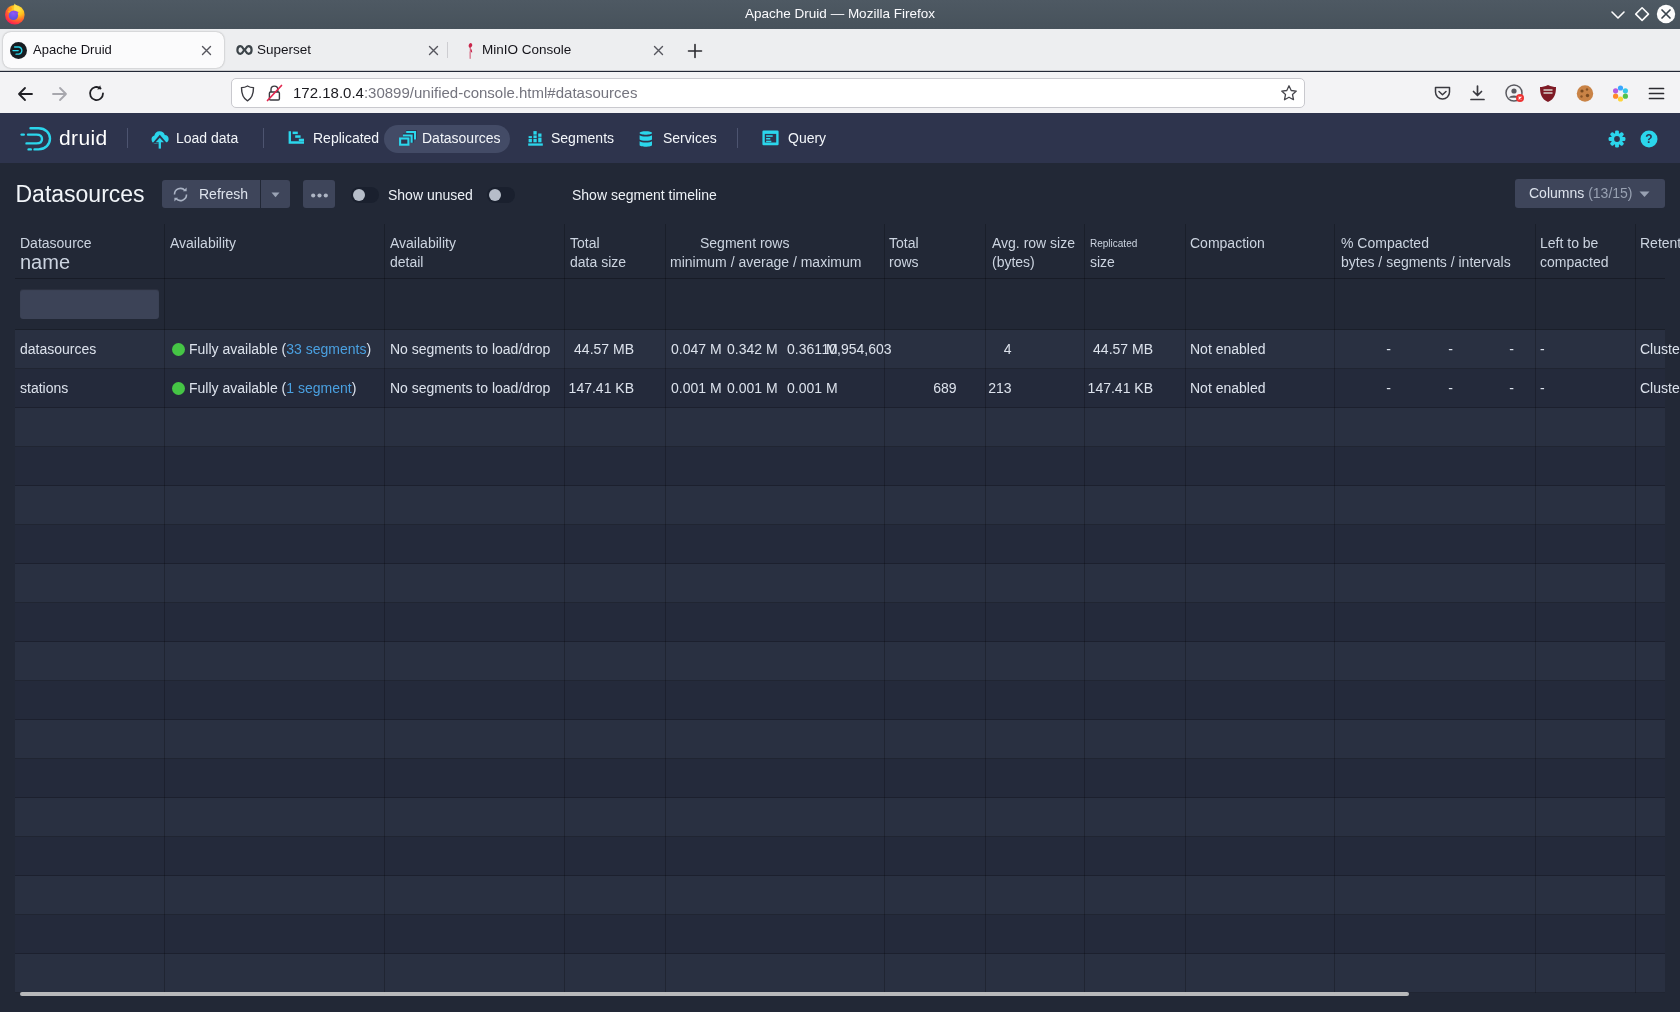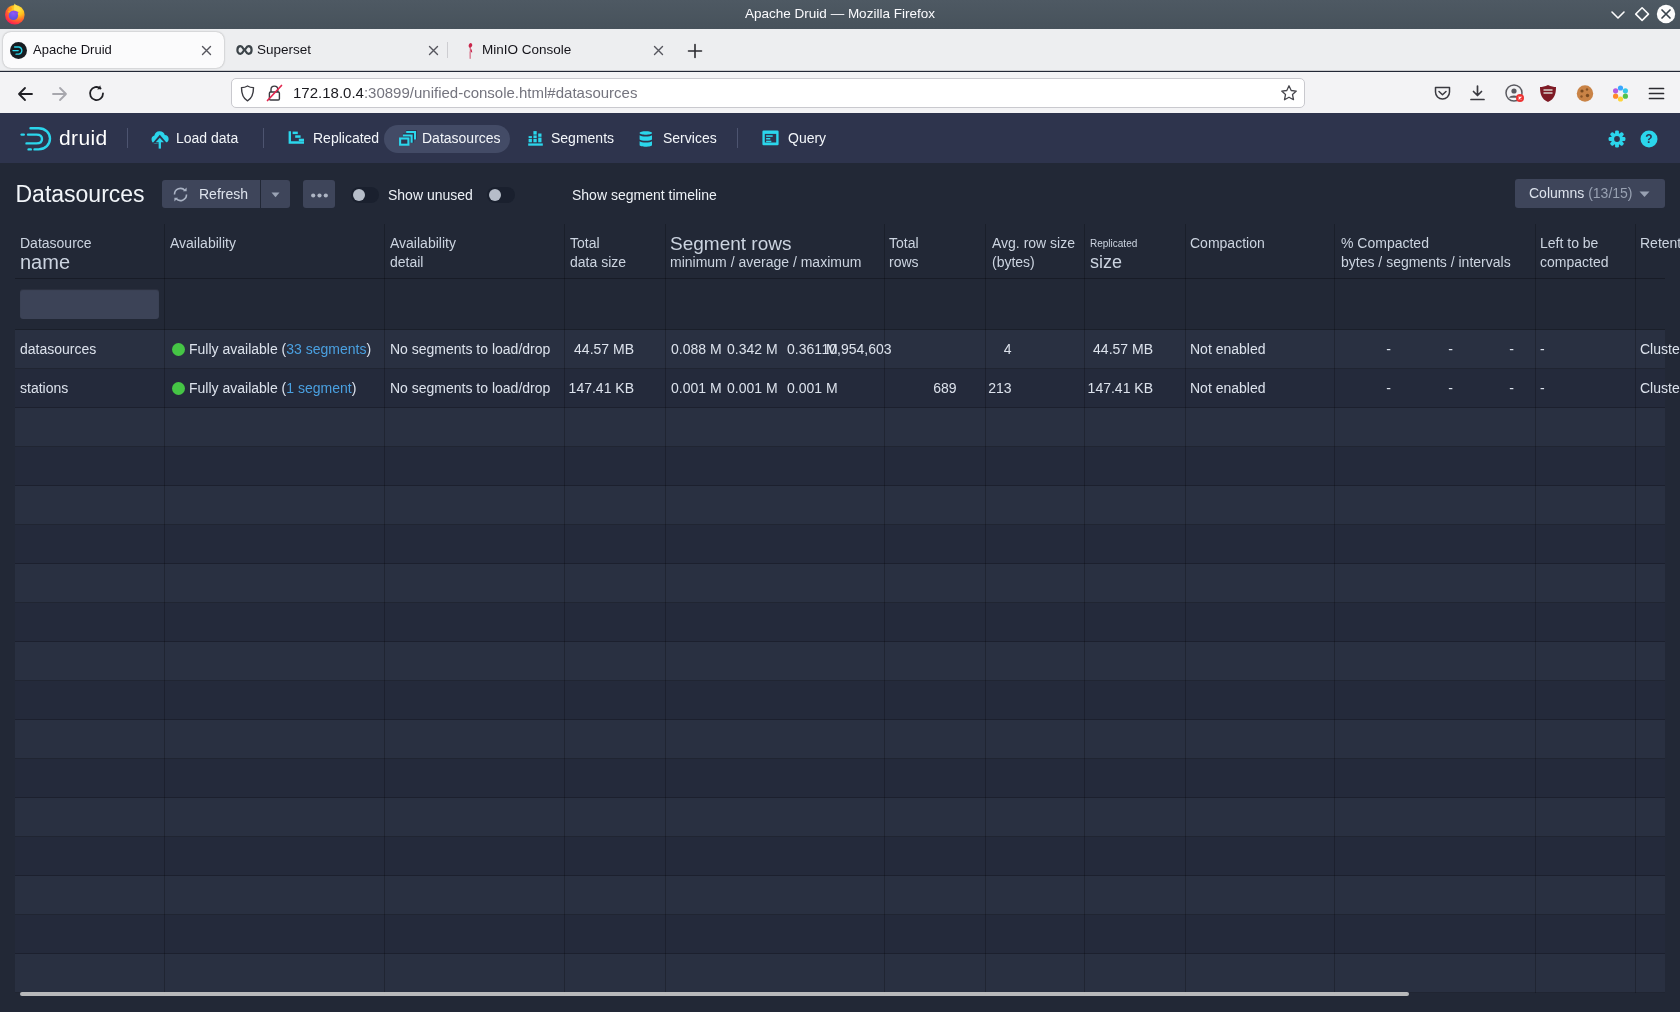--- a/index.html
+++ b/index.html
@@ -364,41 +364,41 @@
 <div class="abs" style="left:1334px;top:224px;width:1px;height:769px;background:rgba(0,0,0,0.22);"></div>
 <div class="abs" style="left:1535px;top:224px;width:1px;height:769px;background:rgba(0,0,0,0.22);"></div>
 <div class="abs" style="left:1635px;top:224px;width:1px;height:769px;background:rgba(0,0,0,0.22);"></div>
 <div class="abs" style="left:20px;top:234px;height:19px;line-height:19px;color:#ccd4e0;font-size:14px;white-space:nowrap;">Datasource</div>
 <div class="abs" style="left:20px;top:253px;height:19px;line-height:19px;color:#ccd4e0;font-size:20px;white-space:nowrap;">name</div>
 <div class="abs" style="left:170px;top:234px;height:19px;line-height:19px;color:#ccd4e0;font-size:14px;white-space:nowrap;">Availability</div>
 <div class="abs" style="left:390px;top:234px;height:19px;line-height:19px;color:#ccd4e0;font-size:14px;white-space:nowrap;">Availability</div>
 <div class="abs" style="left:390px;top:253px;height:19px;line-height:19px;color:#ccd4e0;font-size:14px;white-space:nowrap;">detail</div>
 <div class="abs" style="left:570px;top:234px;height:19px;line-height:19px;color:#ccd4e0;font-size:14px;white-space:nowrap;">Total</div>
 <div class="abs" style="left:570px;top:253px;height:19px;line-height:19px;color:#ccd4e0;font-size:14px;white-space:nowrap;">data size</div>
-<div class="abs" style="left:670px;top:234px;height:19px;line-height:19px;color:#ccd4e0;font-size:19px;white-space:nowrap;">Segment rows</div>
+<div class="abs" style="left:700px;top:234px;height:19px;line-height:19px;color:#ccd4e0;font-size:14px;white-space:nowrap;">Segment rows</div>
 <div class="abs" style="left:670px;top:253px;height:19px;line-height:19px;color:#ccd4e0;font-size:14px;white-space:nowrap;">minimum / average / maximum</div>
 <div class="abs" style="left:889px;top:234px;height:19px;line-height:19px;color:#ccd4e0;font-size:14px;white-space:nowrap;">Total</div>
 <div class="abs" style="left:889px;top:253px;height:19px;line-height:19px;color:#ccd4e0;font-size:14px;white-space:nowrap;">rows</div>
 <div class="abs" style="left:992px;top:234px;height:19px;line-height:19px;color:#ccd4e0;font-size:14px;white-space:nowrap;">Avg. row size</div>
 <div class="abs" style="left:992px;top:253px;height:19px;line-height:19px;color:#ccd4e0;font-size:14px;white-space:nowrap;">(bytes)</div>
 <div class="abs" style="left:1090px;top:234px;height:19px;line-height:19px;color:#ccd4e0;font-size:10px;white-space:nowrap;">Replicated</div>
-<div class="abs" style="left:1090px;top:253px;height:19px;line-height:19px;color:#ccd4e0;font-size:18px;white-space:nowrap;">size</div>
+<div class="abs" style="left:1090px;top:253px;height:19px;line-height:19px;color:#ccd4e0;font-size:14px;white-space:nowrap;">size</div>
 <div class="abs" style="left:1190px;top:234px;height:19px;line-height:19px;color:#ccd4e0;font-size:14px;white-space:nowrap;">Compaction</div>
 <div class="abs" style="left:1341px;top:234px;height:19px;line-height:19px;color:#ccd4e0;font-size:14px;white-space:nowrap;">% Compacted</div>
 <div class="abs" style="left:1341px;top:253px;height:19px;line-height:19px;color:#ccd4e0;font-size:14px;white-space:nowrap;">bytes / segments / intervals</div>
 <div class="abs" style="left:1540px;top:234px;height:19px;line-height:19px;color:#ccd4e0;font-size:14px;white-space:nowrap;">Left to be</div>
 <div class="abs" style="left:1540px;top:253px;height:19px;line-height:19px;color:#ccd4e0;font-size:14px;white-space:nowrap;">compacted</div>
 <div class="abs" style="left:1640px;top:234px;height:19px;line-height:19px;color:#ccd4e0;font-size:14px;white-space:nowrap;">Retention</div>
 <div class="abs" style="left:20px;top:289px;width:139px;height:30px;background:#3c4357;border-radius:3px;box-shadow:inset 0 1px 1px rgba(0,0,0,0.3);"></div>
 <div class="abs" style="left:20px;top:330px;height:39px;line-height:39px;color:#dce2ec;font-size:14px;white-space:nowrap;">datasources</div>
 <div class="abs" style="left:172px;top:343px;width:13px;height:13px;background:#45c545;border-radius:50%;"></div>
 <div class="abs" style="left:189px;top:330px;height:39px;line-height:39px;color:#dce2ec;font-size:14px;white-space:nowrap;">Fully available (<span style="color:#4aa0e0;">33 segments</span>)</div>
 <div class="abs" style="left:390px;top:330px;height:39px;line-height:39px;color:#dce2ec;font-size:14px;white-space:nowrap;">No segments to load/drop</div>
 <div class="abs" style="left:434px;top:330px;width:200px;height:39px;line-height:39px;color:#dce2ec;font-size:14px;white-space:nowrap;text-align:right;">44.57 MB</div>
-<div class="abs" style="left:671px;top:330px;height:39px;line-height:39px;color:#dce2ec;font-size:14px;white-space:nowrap;">0.088 M</div>
+<div class="abs" style="left:671px;top:330px;height:39px;line-height:39px;color:#dce2ec;font-size:14px;white-space:nowrap;">0.047 M</div>
 <div class="abs" style="left:727px;top:330px;height:39px;line-height:39px;color:#dce2ec;font-size:14px;white-space:nowrap;">0.342 M</div>
 <div class="abs" style="left:787px;top:330px;height:39px;line-height:39px;color:#dce2ec;font-size:14px;white-space:nowrap;">0.361 M</div>
 <div class="abs" style="left:756.5px;top:330px;width:200px;height:39px;line-height:39px;color:#dce2ec;font-size:14px;white-space:nowrap;text-align:center;">10,954,603</div>
 <div class="abs" style="left:811.5px;top:330px;width:200px;height:39px;line-height:39px;color:#dce2ec;font-size:14px;white-space:nowrap;text-align:right;">4</div>
 <div class="abs" style="left:953px;top:330px;width:200px;height:39px;line-height:39px;color:#dce2ec;font-size:14px;white-space:nowrap;text-align:right;">44.57 MB</div>
 <div class="abs" style="left:1190px;top:330px;height:39px;line-height:39px;color:#dce2ec;font-size:14px;white-space:nowrap;">Not enabled</div>
 <div class="abs" style="left:1191px;top:330px;width:200px;height:39px;line-height:39px;color:#dce2ec;font-size:14px;white-space:nowrap;text-align:right;">-</div>
 <div class="abs" style="left:1253px;top:330px;width:200px;height:39px;line-height:39px;color:#dce2ec;font-size:14px;white-space:nowrap;text-align:right;">-</div>
 <div class="abs" style="left:1314px;top:330px;width:200px;height:39px;line-height:39px;color:#dce2ec;font-size:14px;white-space:nowrap;text-align:right;">-</div>
 <div class="abs" style="left:1540px;top:330px;height:39px;line-height:39px;color:#dce2ec;font-size:14px;white-space:nowrap;">-</div>

